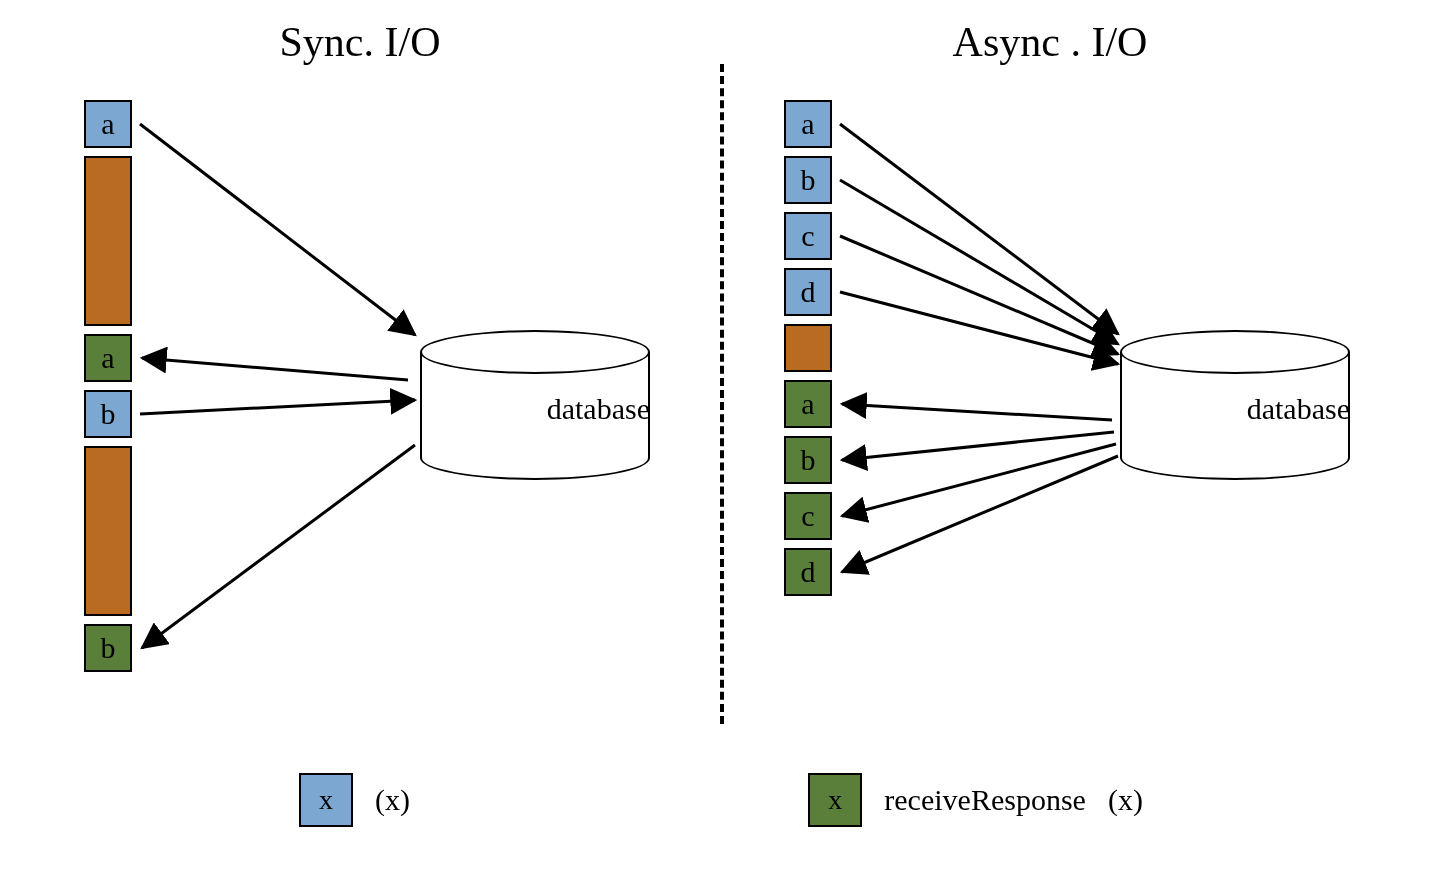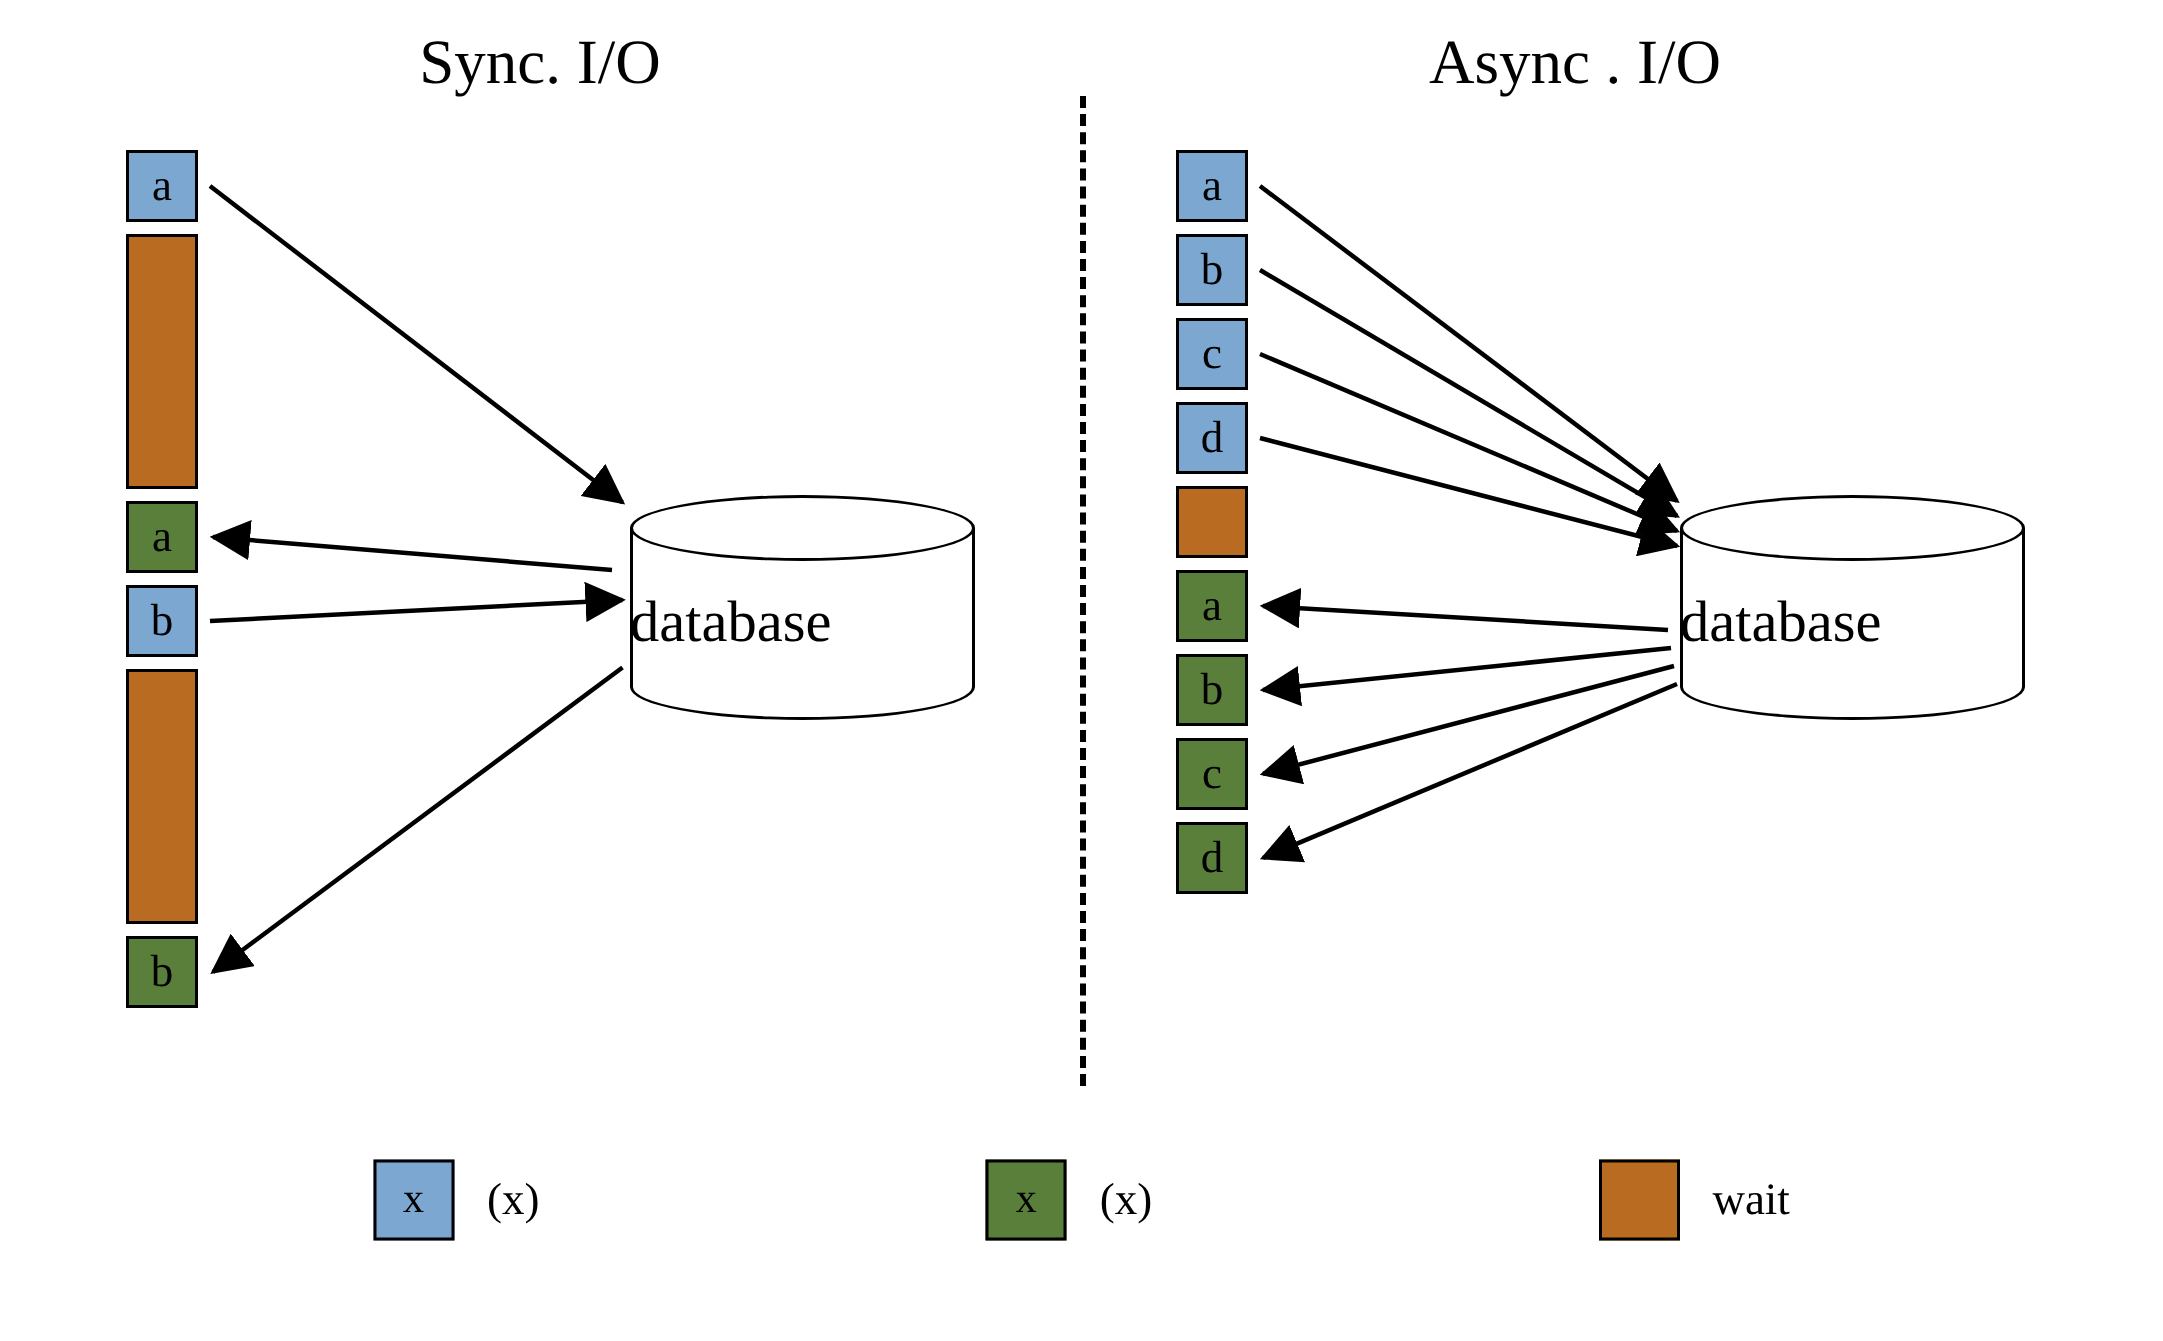--- a/index.html
+++ b/index.html
@@ -80,23 +80,23 @@
     bottom: 22px;
     border-left: 2px solid #000;
     border-right: 2px solid #000;
     background: #fff;
     box-sizing: border-box;
     z-index: 1;
   }
   .db-label {
     position: absolute;
     width: 100%;
-    text-align: left;
+    text-align: right;
     top: 62px;
-    font-size: 39px;
+    font-size: 30px;
     z-index: 3;
   }
 
   svg.arrows {
     position: absolute;
     left: 0; top: 0;
     width: 100%;
     height: 100%;
     z-index: 5;
     pointer-events: none;
@@ -213,21 +213,18 @@
     </svg>
   </div>
 
   <div class="legend">
     <div class="legend-item">
       <div class="swatch send">x</div>
       <span>(x)</span>
     </div>
     <div class="legend-item">
       <div class="swatch recv">x</div>
+      <span>receiveResponse</span>
       <span>(x)</span>
     </div>
-    <div class="legend-item">
-      <div class="swatch wait"></div>
-      <span>wait</span>
-    </div>
   </div>
 
 </div>
 
 </body></html>

